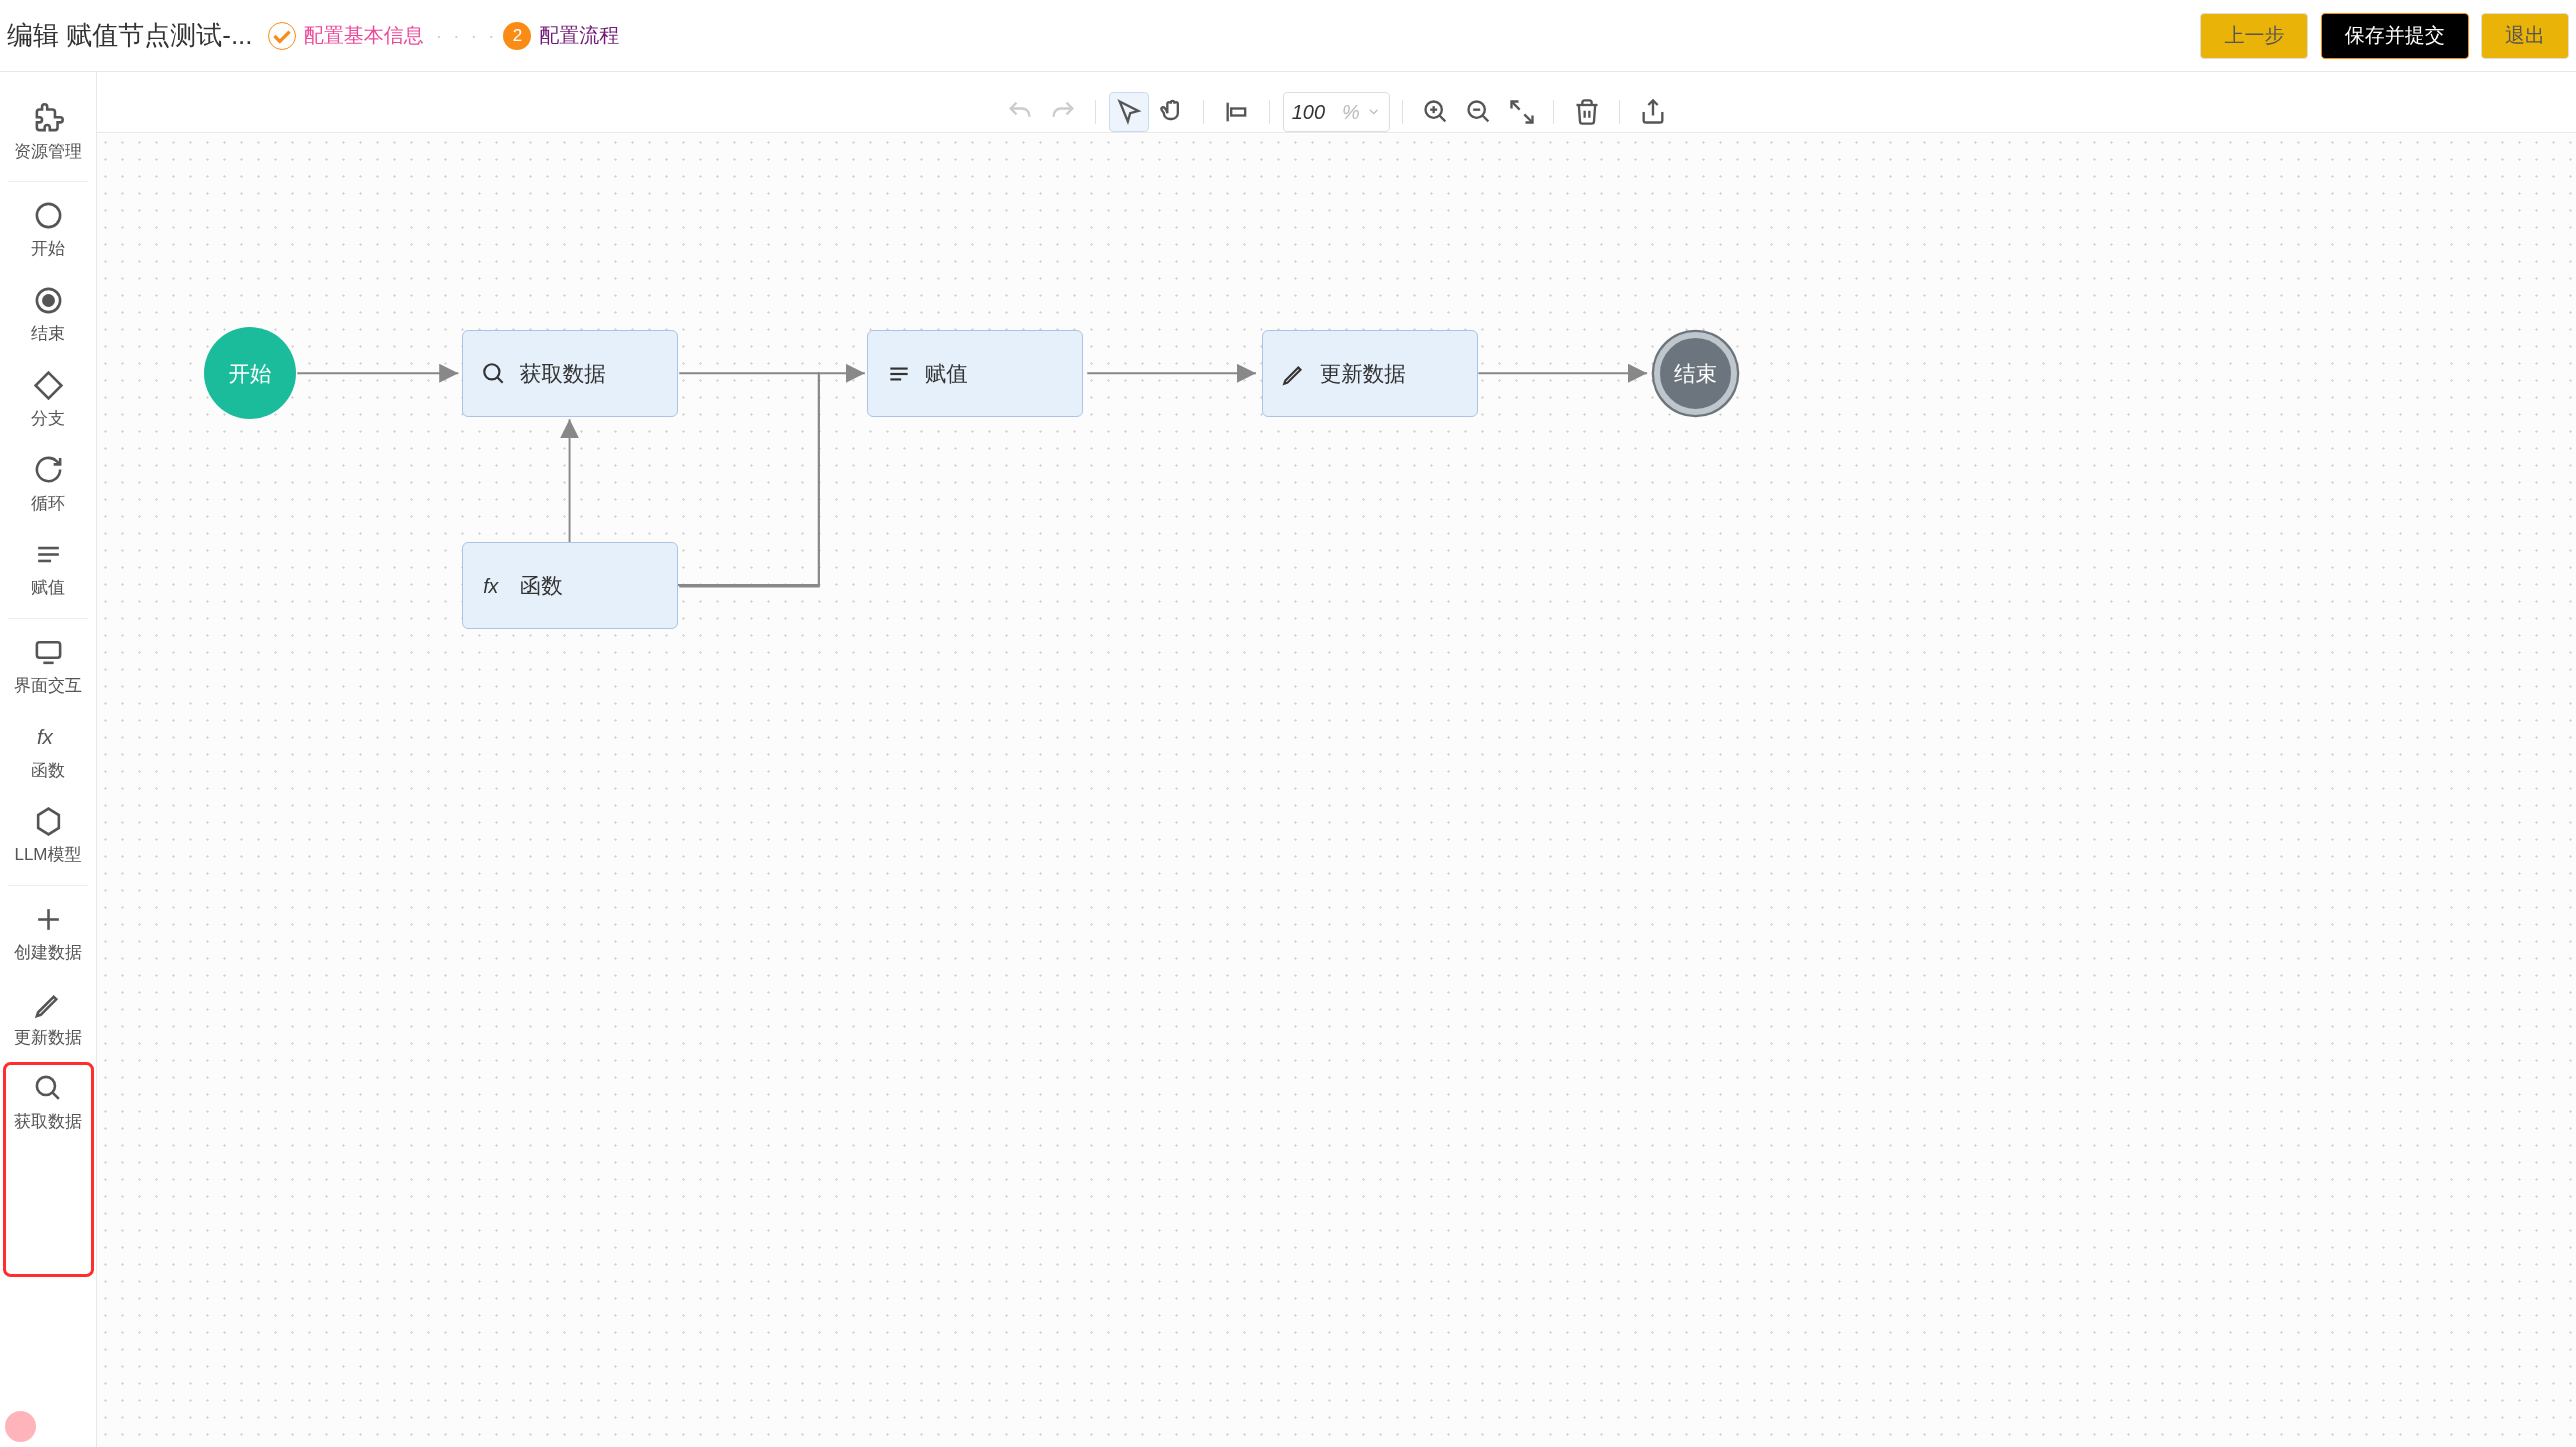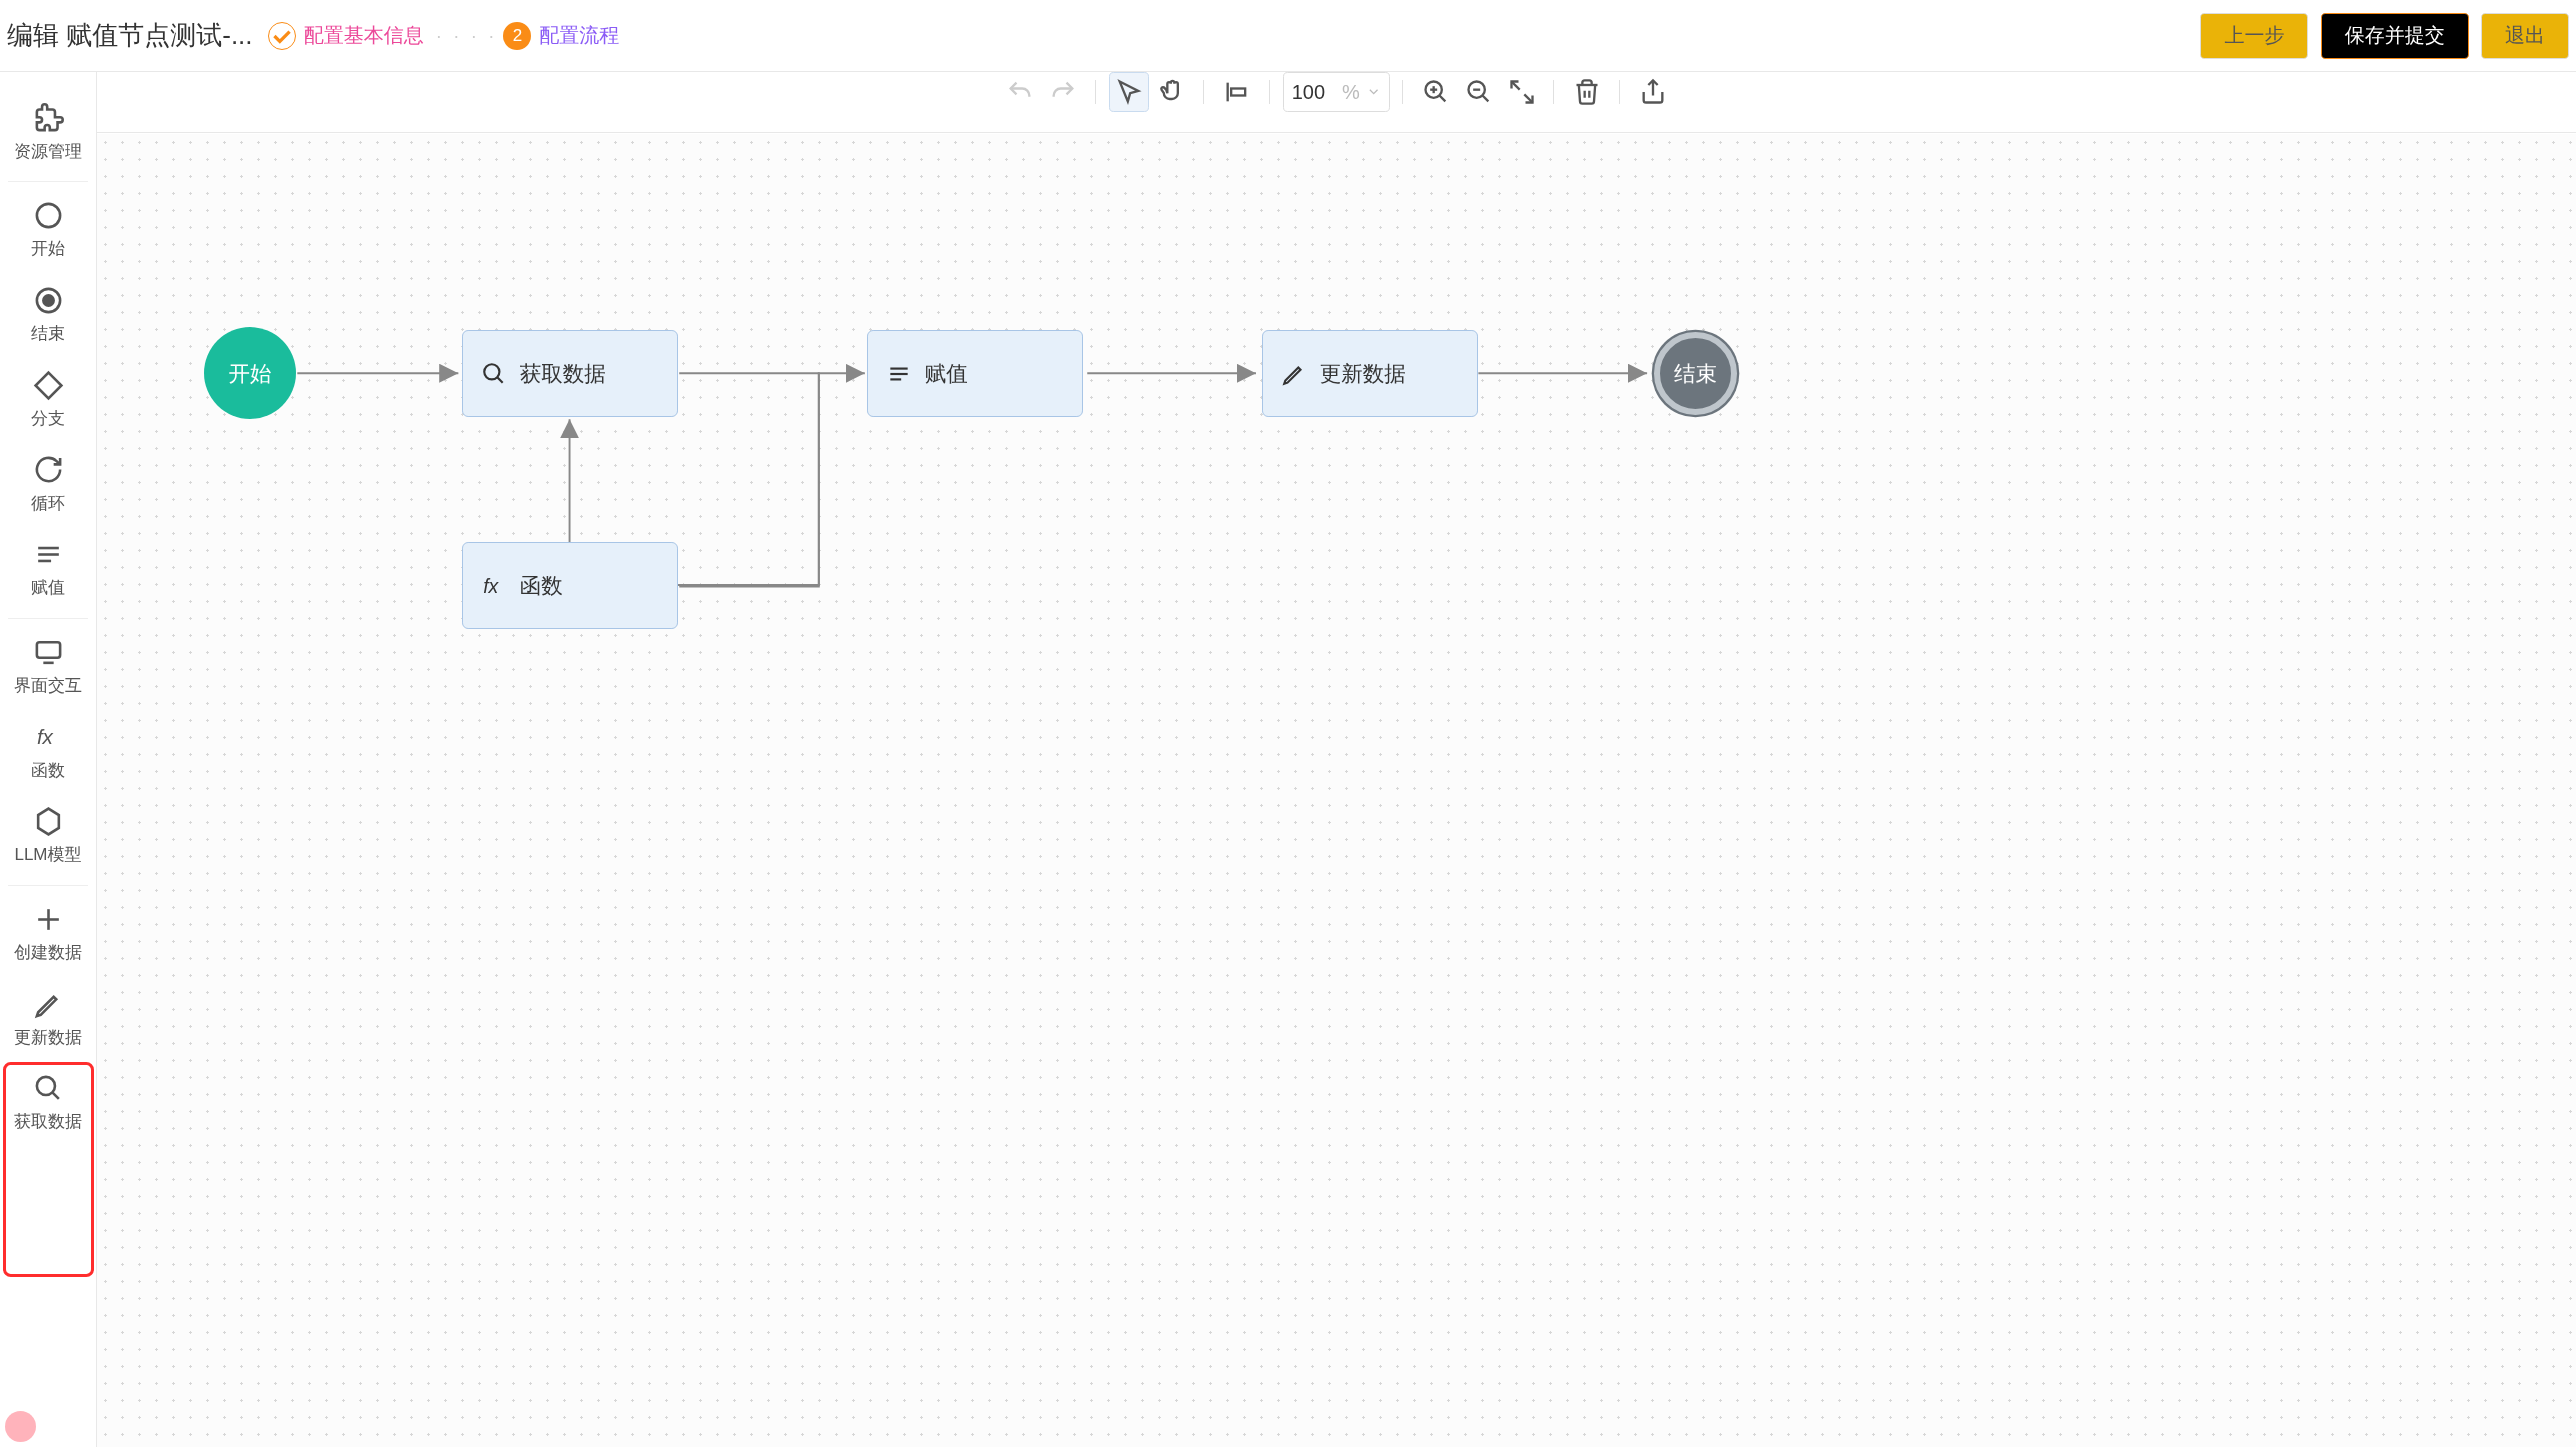--- a/index.html
+++ b/index.html
@@ -6,28 +6,28 @@
 html,body { width:2576px; height:1448px; background:#fff; overflow:hidden; }
 
 
 .header { position:absolute; top:0; left:0; right:0; height:72px; background:#fff; border-bottom:0.8px solid #e8e8e8; display:flex; align-items:center; padding:0 7px; }
 .title { font-size:26px; color:#333; font-weight:500; margin-right:15.4px; }
 .step { display:flex; align-items:center; gap:7.7px; margin-right:6.1px; }
 .step-circle { width:28px; height:28px; border-radius:50%; display:flex; align-items:center; justify-content:center; font-size:17px; }
 .step-circle.done { border:1.5px solid #fa8c16; background:#fff; }
 .step-circle.active { background:#fa8c16; color:#fff; }
 .step-label { font-size:20px; color:#ec4899; }
-.step.active .step-label { color:#8b5cf6; }
+.step.active .step-label { color:#701a75; }
 .step-dots { color:#ccc; font-size:18.4px; letter-spacing:3.1px; margin:0 6.1px; }
 .header-spacer { flex:1; }
 .btn { height:46px; padding:0 23px; border-radius:4.6px; border:0.8px solid #ddd; background:#eab308; font-size:20px; color:#555; cursor:pointer; margin-left:12.3px; display:flex; align-items:center; }
 .btn.primary { background:#000000; border-color:#fa8c16; color:#fff; }
 
 
-.toolbar { position:absolute; top:72px; left:97px; right:0; height:61px; background:#fff; border-bottom:0.8px solid #e8e8e8; display:flex; align-items:flex-start; justify-content:center; gap:1px; }
+.toolbar { position:absolute; top:72px; left:97px; right:0; height:61px; background:#fff; border-bottom:0.8px solid #e8e8e8; display:flex; align-items:flex-end; justify-content:center; gap:1px;font-style:italic; }
 .tool-group { display:flex; align-items:center; gap:3.1px; padding:0 12.3px; position:relative; }
 .tool-group:not(:last-child)::after { content:""; position:absolute; right:0; top:20%; bottom:20%; width:0.8px; background:#e0e0e0; }
 .tool-btn { width:40px; height:40px; display:flex; align-items:center; justify-content:center; border-radius:4.6px; cursor:pointer; color:#555; }
 .tool-btn svg { width:28px; height:28px; }
 .tool-btn.disabled { color:#ccc; }
 .tool-btn.active { background:#eef4fb; border:0.8px solid #c9dbef; }
 .zoom-input { width:107px; height:40px; border:0.8px solid #ddd; border-radius:4.6px; display:flex; align-items:center; padding:0 7.7px; font-size:20px; color:#333; gap:6.1px; }
 .zoom-input .pct { color:#bbb; }
 
 

